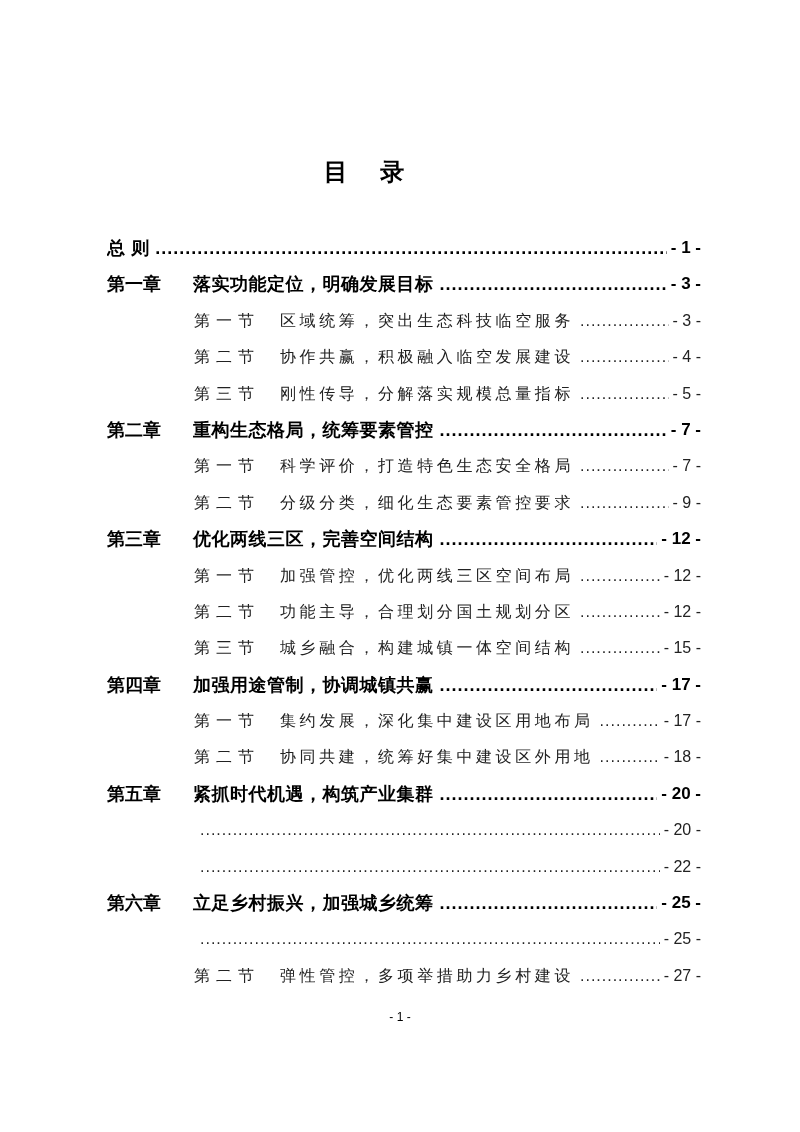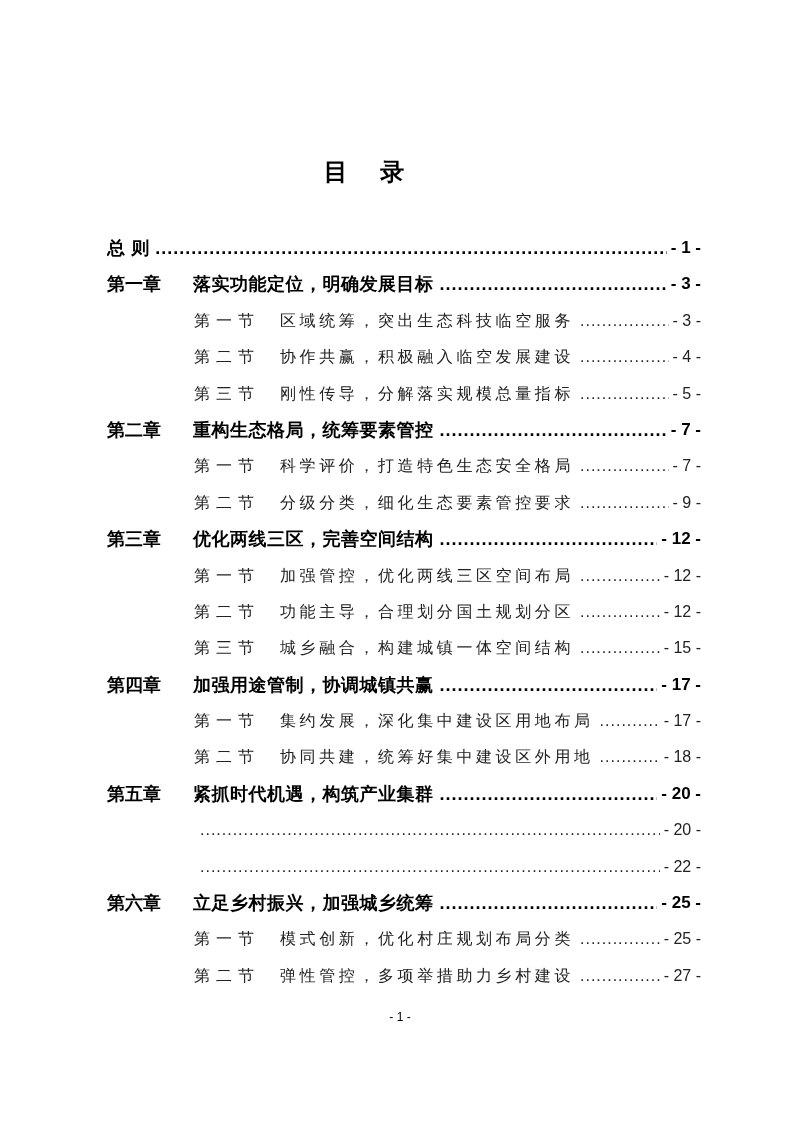--- a/index.html
+++ b/index.html
@@ -140,21 +140,20 @@
     <span class="leader"></span>
     <span class="page">- 22 -</span>
   </div>
 
   <div class="row chap">
     <span class="label"><span class="label-num">第六章</span><span class="label-text">立足乡村振兴，加强城乡统筹</span></span>
     <span class="leader"></span>
     <span class="page">- 25 -</span>
   </div>
   <div class="row sect">
-    <span class="label"><span class="label-num">第一节</span><span class="label-text">模式创新，优化村庄规划布局分类</span></span>
     <span class="leader"></span>
     <span class="page">- 25 -</span>
   </div>
   <div class="row sect">
     <span class="label"><span class="label-num">第二节</span><span class="label-text">弹性管控，多项举措助力乡村建设</span></span>
     <span class="leader"></span>
     <span class="page">- 27 -</span>
   </div>
 </div>
 

